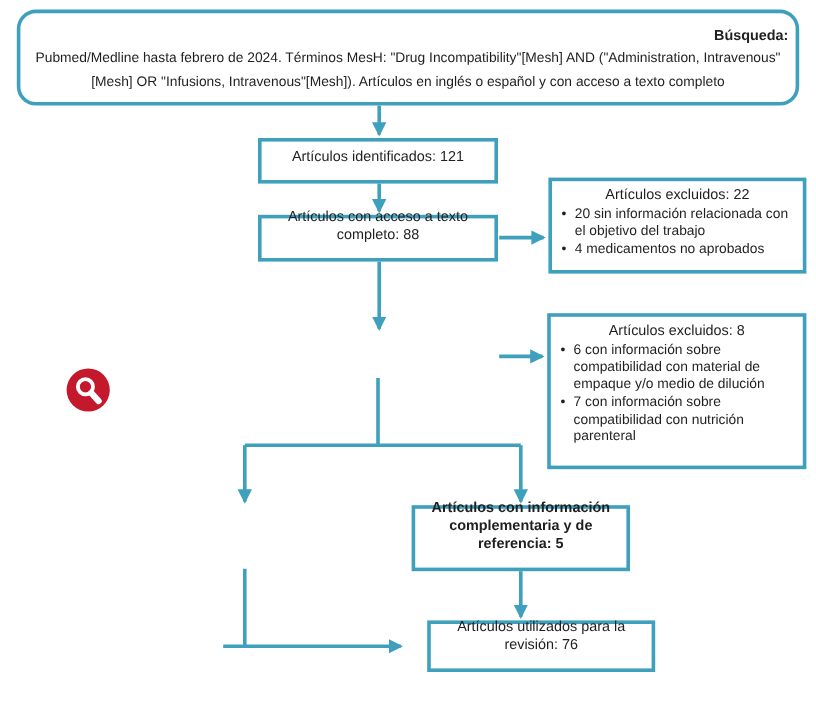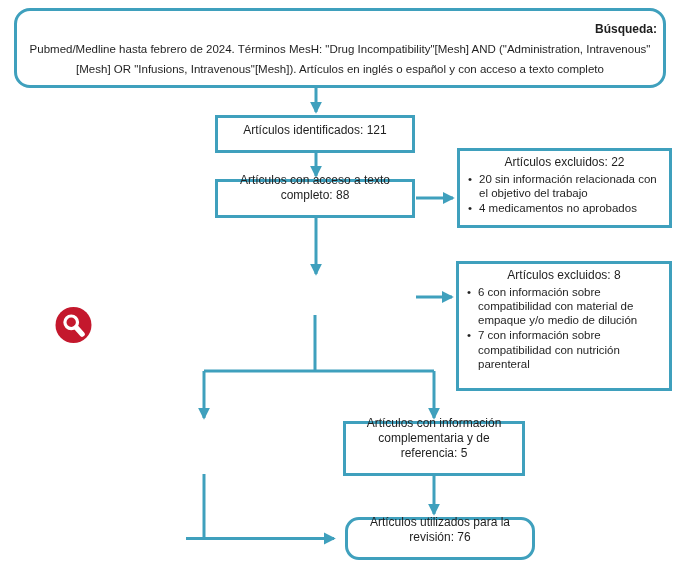--- a/index.html
+++ b/index.html
@@ -28,23 +28,23 @@
   #box-identified{left:215px;top:115px;width:200px;height:38px;}
   #box-fulltext{left:215px;top:179px;width:200px;height:39px;}
   #box-initial{left:215px;top:277px;width:200px;height:40px;}
   .excl{flex-direction:column;align-items:stretch;justify-content:flex-start;padding:4px 8px 4px 8px;}
   #box-excl1{left:457px;top:148px;width:215px;height:80px;}
   #box-excl2{left:456px;top:239px;width:216px;height:130px;margin-top:22px;}
   .excl .x-title{font-weight:normal;font-size:12px;text-align:center;line-height:1.3;}
   .excl .bullet{display:flex;text-align:left;font-size:11.5px;line-height:1.24;margin-top:1px;}
   .excl .dot{width:11px;flex:0 0 11px;}
   #box-compat{left:112px;top:421px;width:183px;height:55px;}
-  #box-complem{left:343px;top:421px;width:182px;height:55px;}
+  #box-complem{left:343px;top:421px;width:182px;height:55px;font-weight:bold;}
   #box-refs{left:3px;top:512px;width:182px;height:50px;}
-  #box-final{left:345px;top:517px;width:190px;height:43px;border-radius:14px;}
+  #box-final{left:356px;top:517px;width:190px;height:43px;}
   #search-badge{position:absolute;left:55px;top:306px;width:37px;height:38px;cursor:pointer;}
 </style>
 </head>
 <body>
 
 <div id="stage">
 
   <svg id="connectors" width="680" height="584" viewBox="0 0 680 584">
     <defs>
       <marker id="arrow" class="arrowhead" viewBox="0 0 10 10" refX="8.5" refY="5" markerWidth="12" markerHeight="13" orient="auto" markerUnits="userSpaceOnUse">

